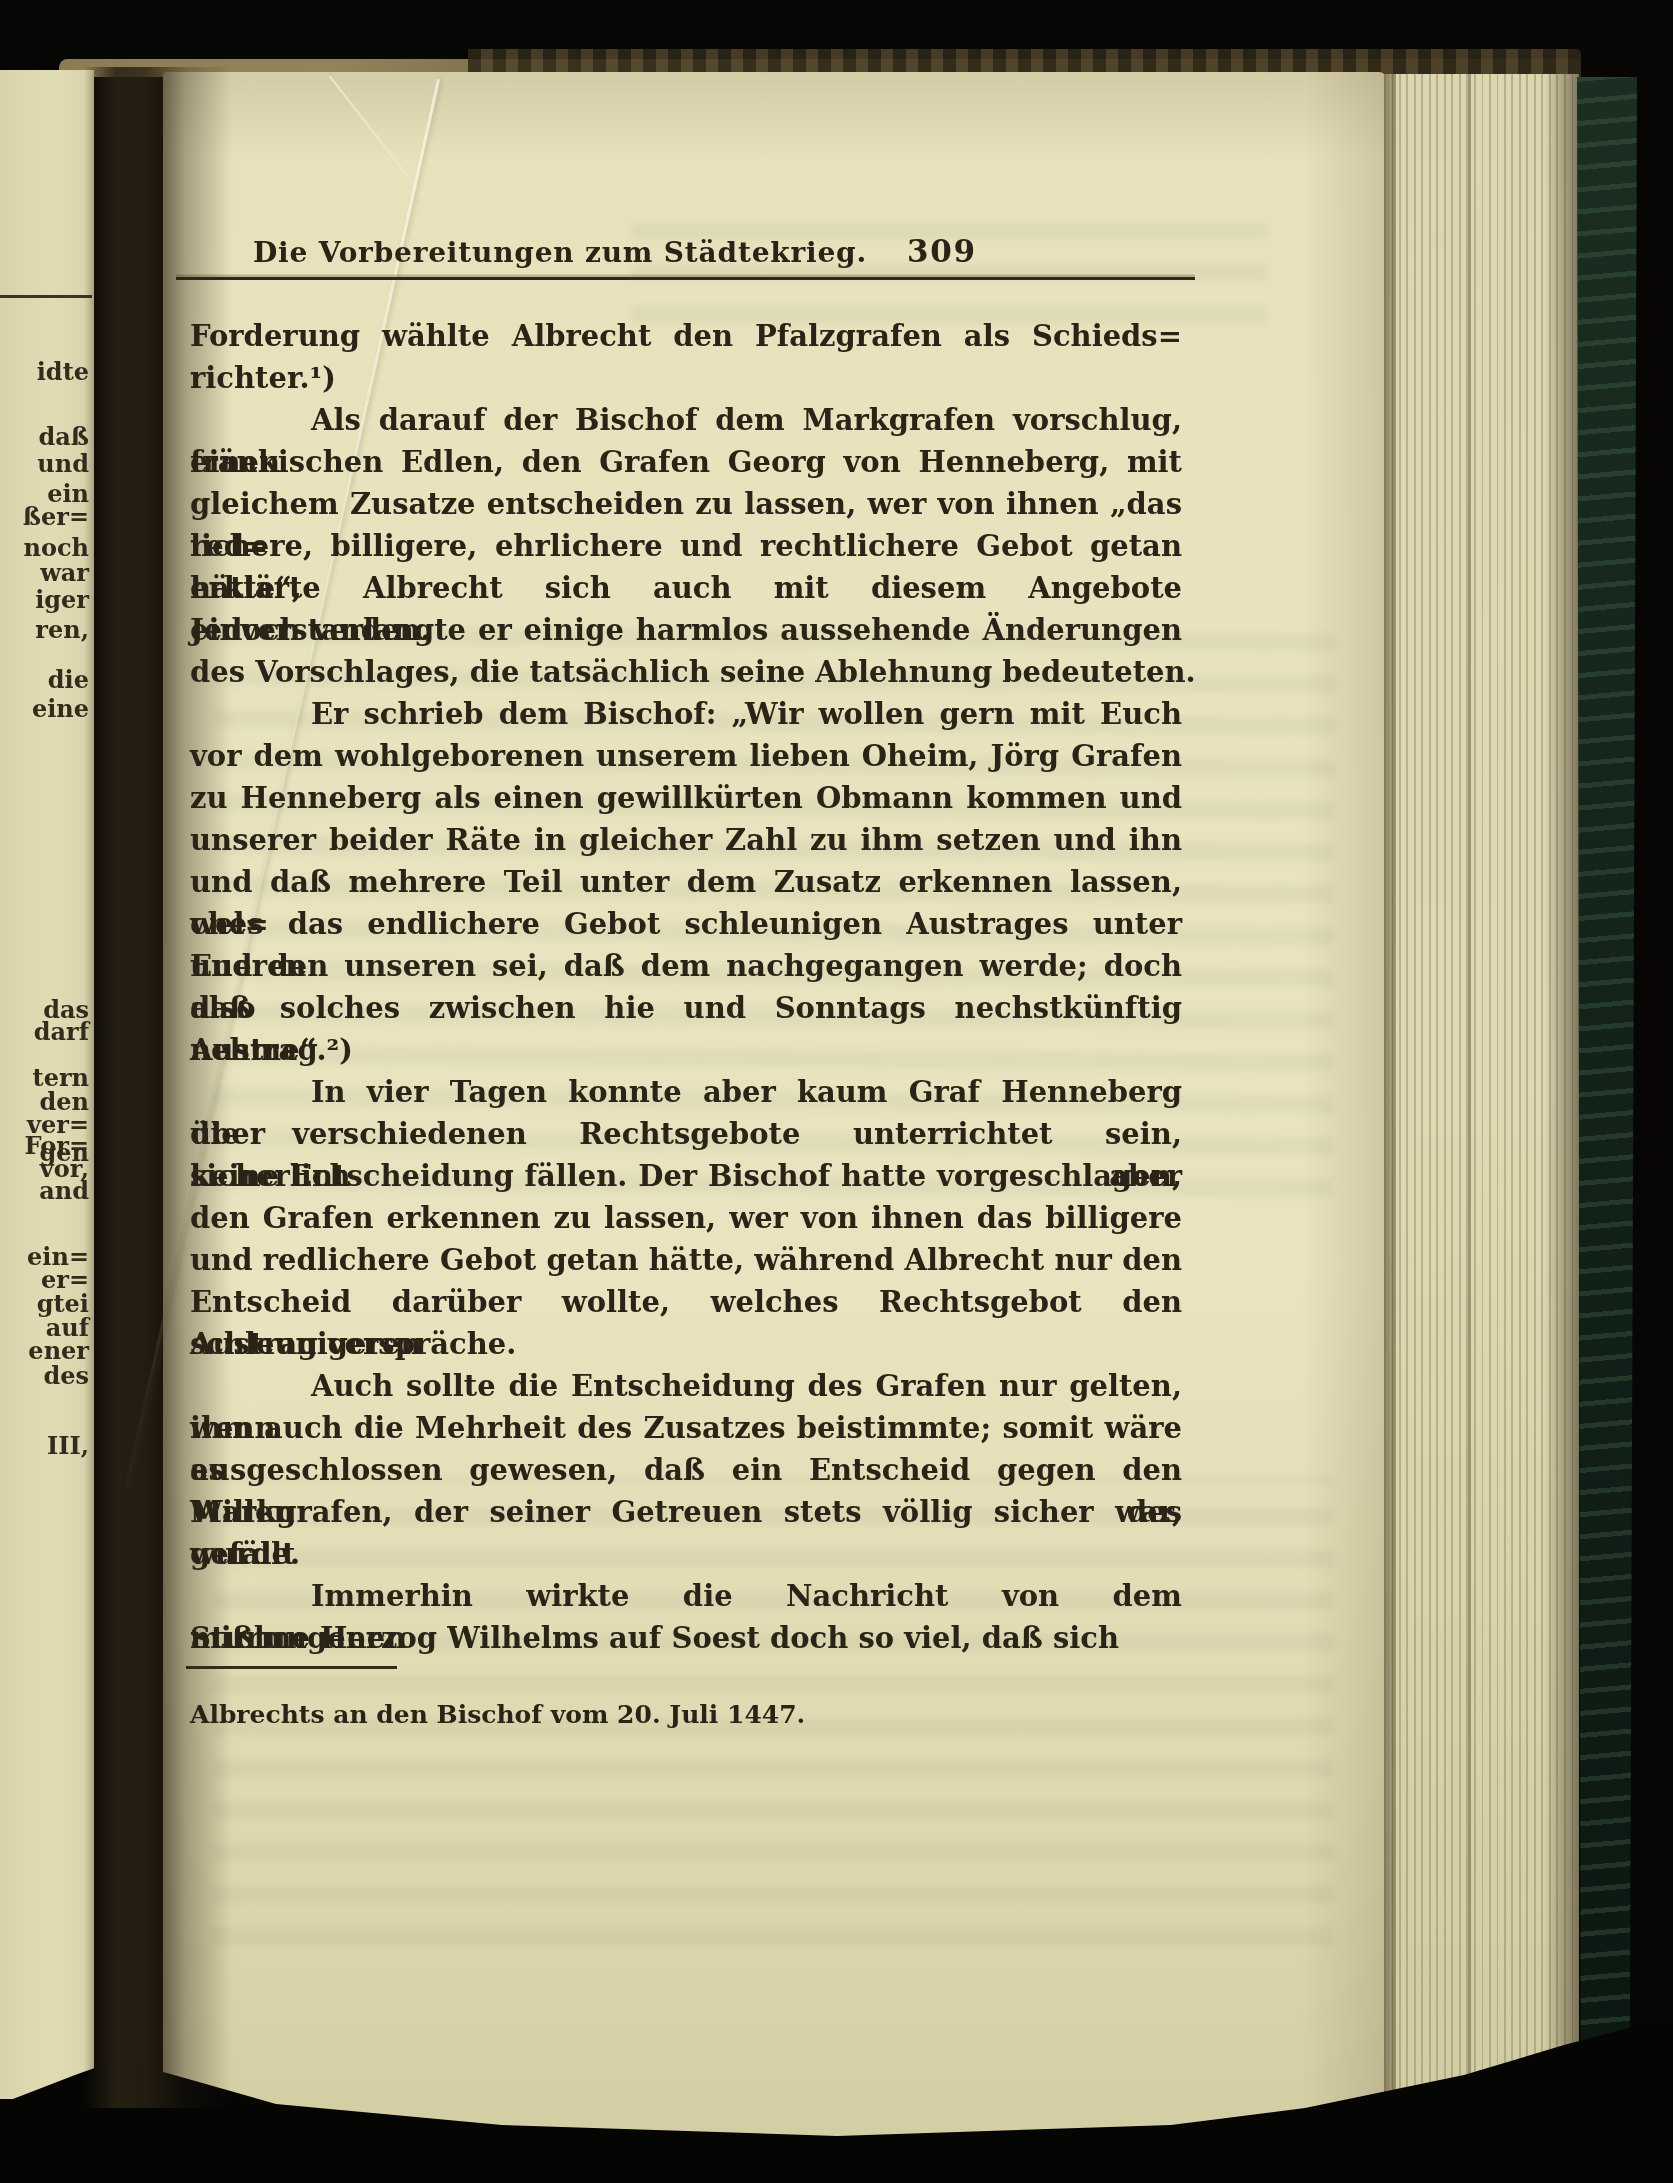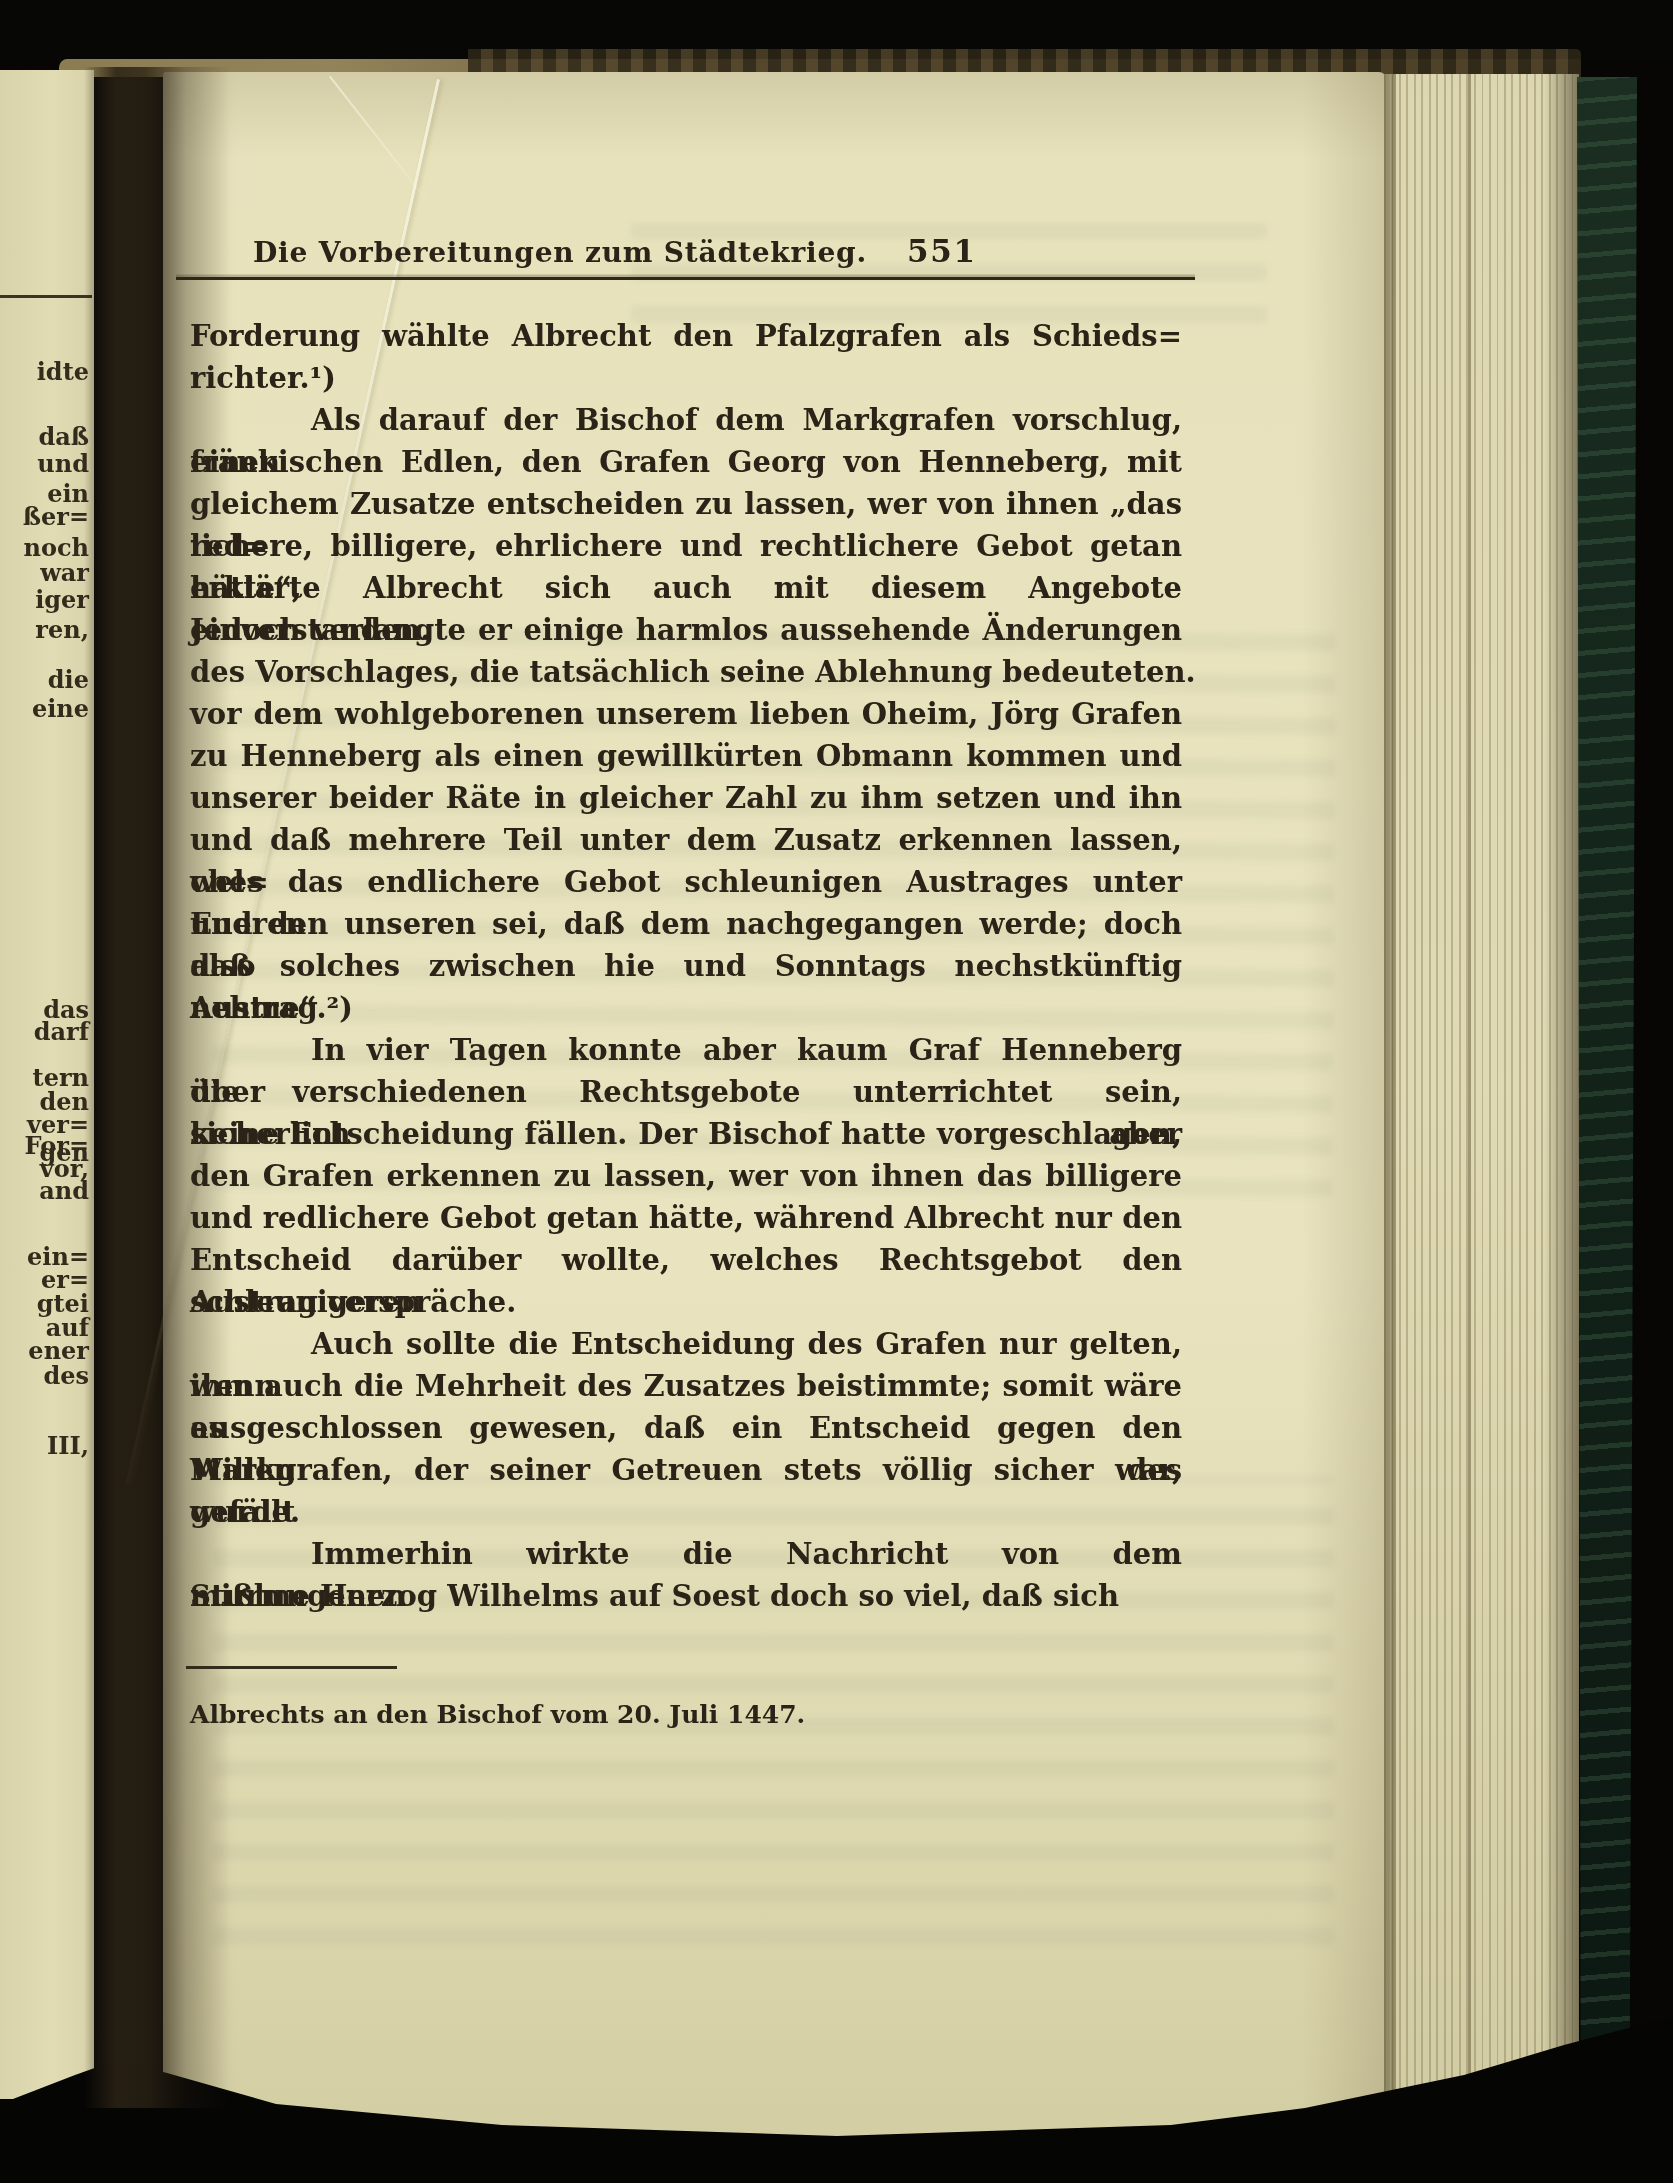--- a/index.html
+++ b/index.html
@@ -126,33 +126,34 @@
   </div>
 
   <div class="main-page">
     <div class="ghost g1"></div>
     <div class="ghost g2"></div>
     <div class="ghost g3"></div>
     <div class="crease c1"></div>
     <div class="crease c2"></div>
 
     <div class="header-title">Die Vorbereitungen zum Städtekrieg.</div>
-    <div class="page-number">551</div>
+    <div class="page-number">309</div>
     <div class="header-rule"></div>
 
     <div id="body" class="body-text">
         <div class="line just">Forderung wählte Albrecht den Pfalzgrafen als Schieds=</div>
         <div class="line">richter.¹)</div>
         <div class="line just indent">Als darauf der Bischof dem Markgrafen vorschlug, einen</div>
         <div class="line just">fränkischen Edlen, den Grafen Georg von Henneberg, mit</div>
         <div class="line just">gleichem Zusatze entscheiden zu lassen, wer von ihnen „das red=</div>
         <div class="line just">lichere, billigere, ehrlichere und rechtlichere Gebot getan hätte“,</div>
         <div class="line just">erklärte Albrecht sich auch mit diesem Angebote einverstanden.</div>
         <div class="line just">Jedoch verlangte er einige harmlos aussehende Änderungen</div>
         <div class="line">des Vorschlages, die tatsächlich seine Ablehnung bedeuteten.</div>
+        <div class="line just indent">Er schrieb dem Bischof: „Wir wollen gern mit Euch</div>
         <div class="line just">vor dem wohlgeborenen unserem lieben Oheim, Jörg Grafen</div>
         <div class="line just">zu Henneberg als einen gewillkürten Obmann kommen und</div>
         <div class="line just">unserer beider Räte in gleicher Zahl zu ihm setzen und ihn</div>
         <div class="line just">und daß mehrere Teil unter dem Zusatz erkennen lassen, wel=</div>
         <div class="line just">ches das endlichere Gebot schleunigen Austrages unter Eueren</div>
         <div class="line just">und den unseren sei, daß dem nachgegangen werde; doch also</div>
         <div class="line just">daß solches zwischen hie und Sonntags nechstkünftig Austrag</div>
         <div class="line">nehme“.²)</div>
         <div class="line just indent">In vier Tagen konnte aber kaum Graf Henneberg über</div>
         <div class="line just">die verschiedenen Rechtsgebote unterrichtet sein, sicherlich aber</div>

